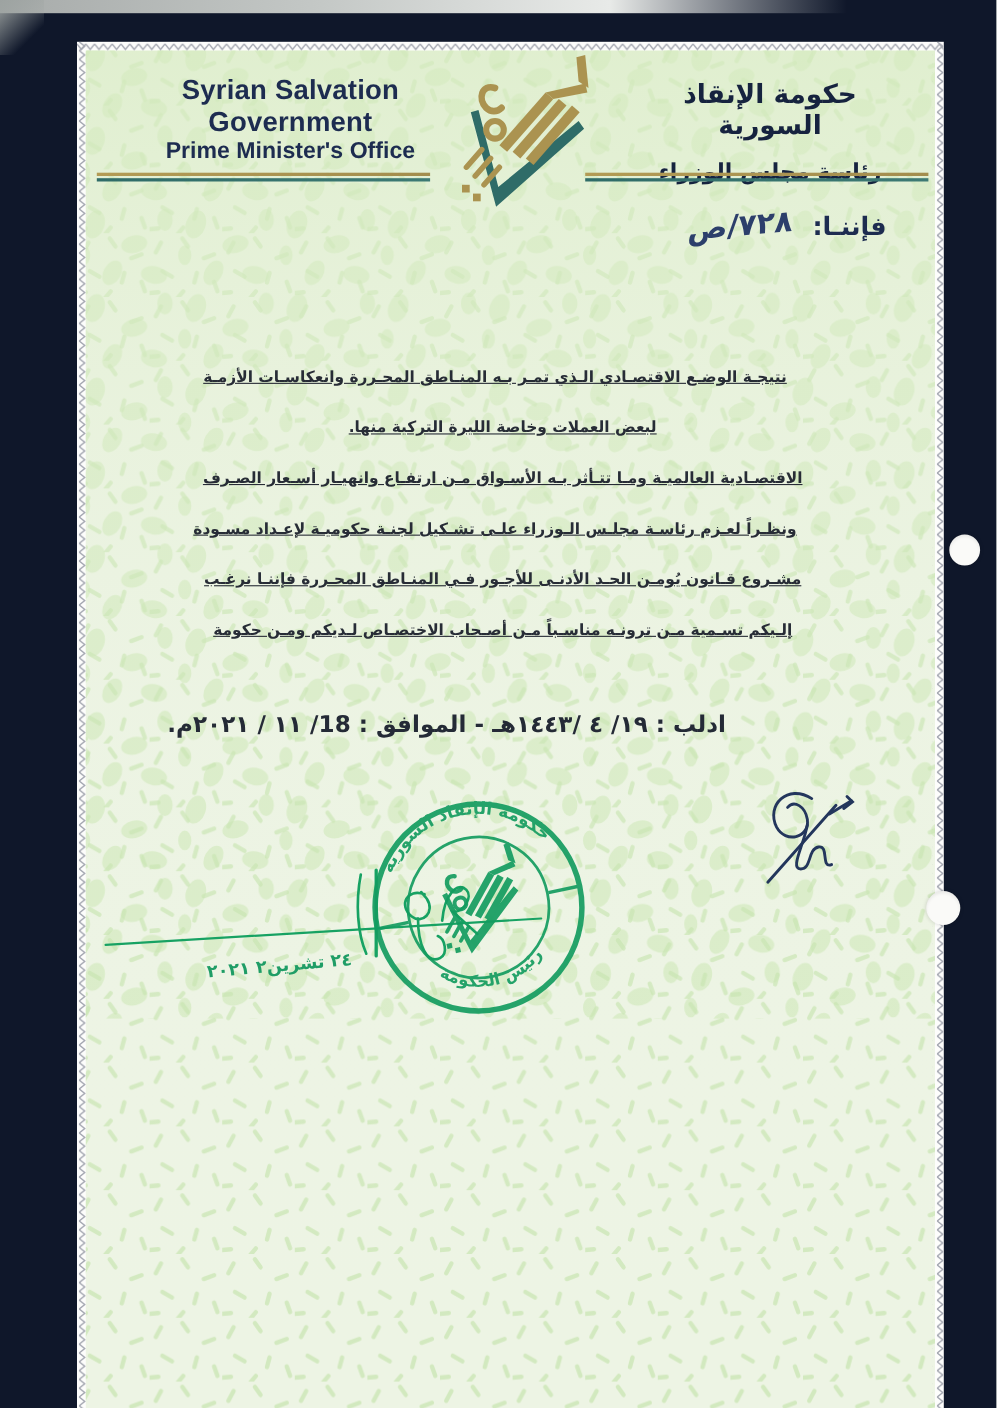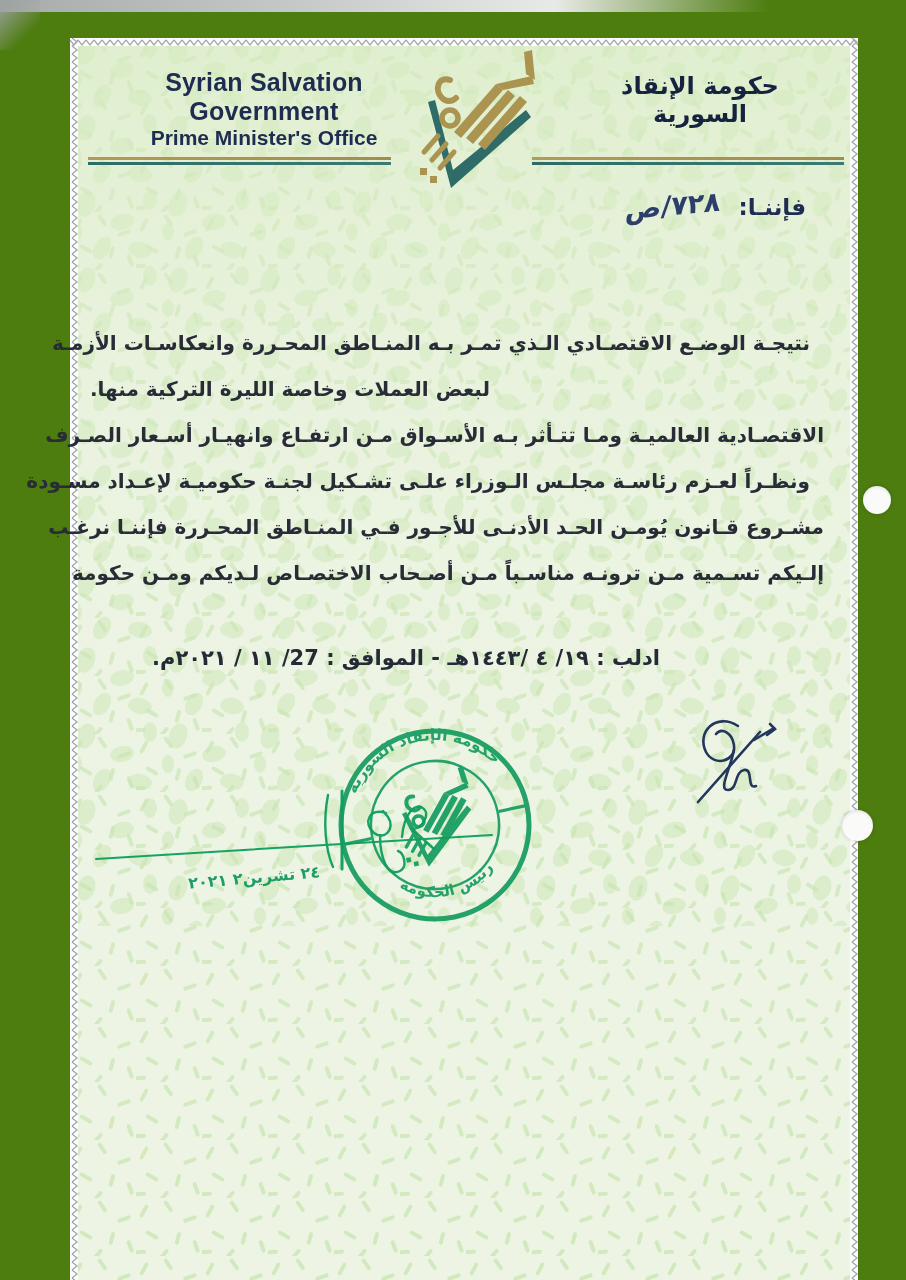--- a/index.html
+++ b/index.html
@@ -1,17 +1,17 @@
 <!DOCTYPE html>
 <html lang="ar"><head>
 <meta charset="utf-8">
 <style>
   html,body{margin:0;padding:0;}
   body{font-family:"DejaVu Sans",sans-serif;}
-  .page{position:relative;width:906px;height:1280px;background:#4d7c0f;overflow:hidden;}
+  .page{position:relative;width:906px;height:1280px;background:#0f172a;overflow:hidden;}
   .scan-top{position:absolute;top:0;left:0;width:770px;height:12px;
     background:linear-gradient(to right,#a7abaa,#c4c8c6 38%,#e8eae8 72%,rgba(236,238,236,0));}
   .scan-corner{position:absolute;top:0;left:0;width:40px;height:50px;
     background:linear-gradient(135deg,#9da3a1,rgba(157,163,161,0) 70%);}
   .doc{position:absolute;left:70px;top:38px;width:788px;height:1242px;background:#fdfdfc;}
   .bg-svg{position:absolute;left:0;top:0;z-index:0;}
   .layer{position:absolute;z-index:2;}
 
   
   .hdr-en{left:18px;top:30px;width:352px;text-align:center;color:#1d2c50;
@@ -31,21 +31,21 @@
 
   
   .ref{right:52px;top:152px;direction:rtl;color:#1d2c50;font-size:23px;font-weight:bold;}
   .ref .val{display:inline-block;font-weight:bold;color:#2c3f6b;font-size:27px;
     transform:rotate(-5deg) skewX(-8deg);margin-right:10px;letter-spacing:2px;}
 
   
   .recipient{left:50%;top:225px;transform:translateX(calc(-50% + 52px));
     direction:rtl;font-size:24px;font-weight:bold;color:#23272f;white-space:nowrap;}
   .body-text{left:20px;top:282px;width:734px;direction:rtl;color:#272c36;}
-  .line{font-size:20px;font-weight:bold;line-height:46px;text-align:left;white-space:nowrap;}
+  .line{font-size:14px;font-weight:bold;line-height:46px;text-align:center;white-space:nowrap;text-decoration:underline;}
   .indent{padding-right:14px;}
 
   
   .dateline{left:16px;top:608px;width:640px;direction:rtl;text-align:center;
     font-size:21px;font-weight:bold;color:#242a36;white-space:nowrap;}
 
   
   .sig-block{left:36px;top:680px;width:250px;text-align:center;direction:rtl;color:#1c212b;}
   .sig-block .title{font-size:24px;font-weight:bold;}
   .sig-block .name{font-size:22px;font-weight:bold;margin-top:14px;}
@@ -147,20 +147,21 @@
       <div class="l1">Syrian Salvation Government</div>
       <div class="l2">Prime Minister's Office</div>
     </div>
 
     <svg class="layer logo-svg" width="150" height="165" viewBox="0 0 150 165">
       <use href="#ssg-mark" width="150" height="165"></use>
     </svg>
 
     <div class="layer hdr-ar">
       <div class="l1">حكومة الإنقاذ السورية</div>
+      <div class="l2">رئاسة مجلس الوزراء</div>
     </div>
 
     <div class="layer rule rule-left">
       <div class="g"></div>
       <div class="t"></div>
     </div>
     <div class="layer rule rule-right">
       <div class="g"></div>
       <div class="t"></div>
     </div>
@@ -173,21 +174,21 @@
 
     <div class="layer body-text">
       <div class="line indent">نتيجـة الوضـع الاقتصـادي الـذي تمـر بـه المنـاطق المحـررة وانعكاسـات الأزمـة</div>
       <div class="line">لبعض العملات وخاصة الليرة التركية منها.</div>
       <div class="line">الاقتصـادية العالميـة ومـا تتـأثر بـه الأسـواق مـن ارتفـاع وانهيـار أسـعار الصـرف</div>
       <div class="line indent">ونظـراً لعـزم رئاسـة مجلـس الـوزراء علـى تشـكيل لجنـة حكوميـة لإعـداد مسـودة</div>
       <div class="line">مشـروع قـانون يُومـن الحـد الأدنـى للأجـور فـي المنـاطق المحـررة فإننـا نرغـب</div>
       <div class="line">إلـيكم تسـمية مـن ترونـه مناسـباً مـن أصـحاب الاختصـاص لـديكم ومـن حكومة</div>
     </div>
 
-    <div class="layer dateline">ادلب : ١٩/ ٤ /١٤٤٣هـ  -  الموافق : 27/ ١١ / ٢٠٢١م.</div>
+    <div class="layer dateline">ادلب : ١٩/ ٤ /١٤٤٣هـ  -  الموافق : 18/ ١١ / ٢٠٢١م.</div>
 
 
     <svg class="layer blue-sig" width="130" height="105" viewBox="0 0 130 105">
       <g fill="none" stroke="#23365c" stroke-width="2.6" stroke-linecap="round">
         <path d="M 56,16 C 34,2 14,22 24,42 C 32,57 54,52 52,35 C 50,23 40,17 34,24"></path>
         <path d="M 16,92 L 78,22"></path>
         <path d="M 52,40 C 48,60 36,80 46,80 C 56,80 52,62 62,60 C 72,58 64,80 74,76"></path>
         <path d="M 72,30 L 92,18"></path>
         <path d="M 88,14 L 93,19 L 85,25"></path>
       </g>

